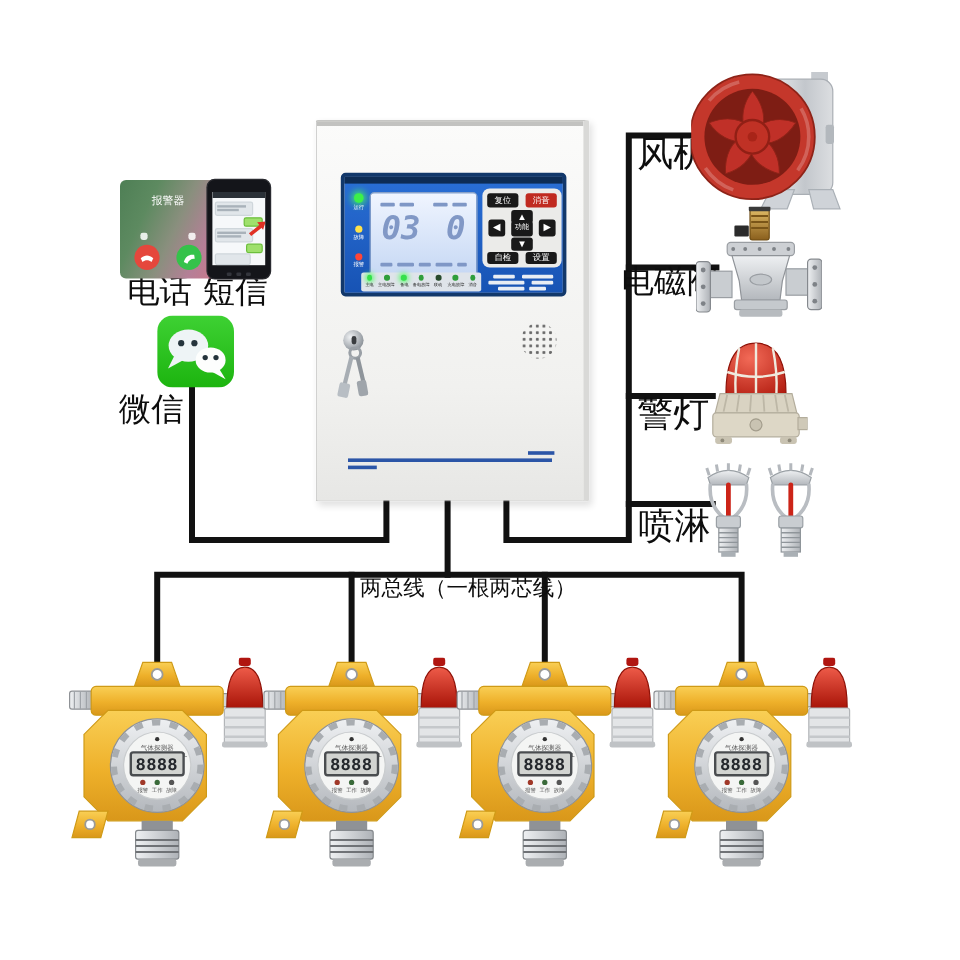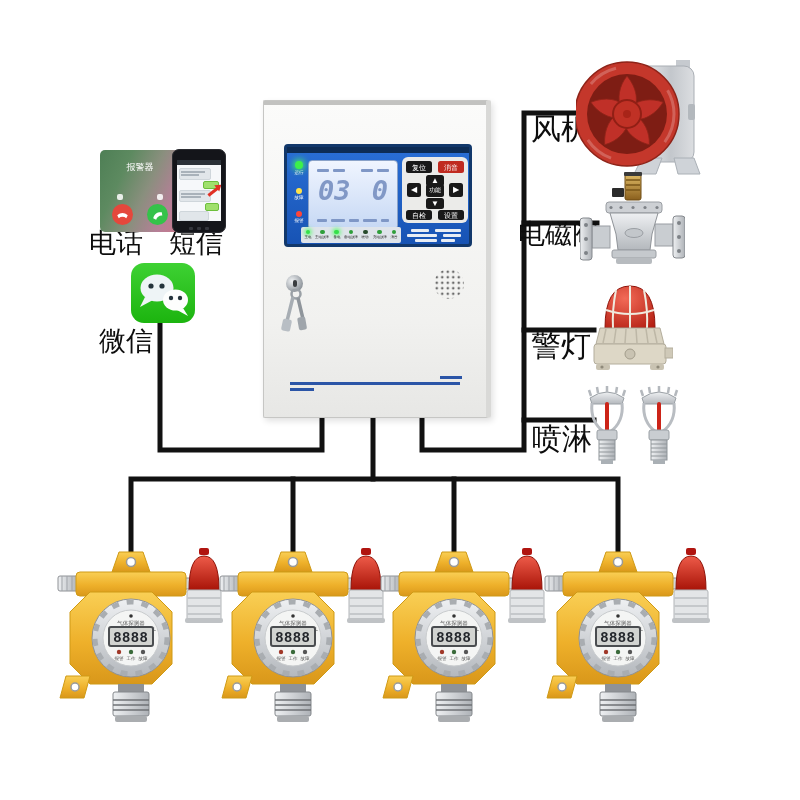--- a/index.html
+++ b/index.html
@@ -71,21 +71,21 @@
     background-image:radial-gradient(#6a6a6a 1px,transparent 1.6px);background-size:5.5px 5.5px;}
   .cab-title{position:absolute;left:12px;top:250px;width:204px;text-align:center;
     font-size:21px;font-weight:bold;color:#2b55a7;letter-spacing:1px;}
   .bluebar{position:absolute;background:#2b55a7;height:2.5px;}
 
   
   .lbl-fan{left:531px;top:114px;font-size:30px;}
   .lbl-valve{left:518px;top:221px;font-size:27px;}
   .lbl-light{left:531px;top:331px;font-size:30px;}
   .lbl-spray{left:532px;top:424px;font-size:30px;}
-  .lbl-phone{left:89px;top:230px;font-size:27px;}
+  .lbl-phone{left:106px;top:230px;font-size:27px;}
   .lbl-sms{left:169px;top:230px;font-size:27px;}
   .lbl-wechat{left:99px;top:328px;font-size:27px;}
   .lbl-bus{left:300px;top:481px;font-size:18px;}
 </style>
 </head>
 <body>
 
 <div class="canvas">
 
   
@@ -390,20 +390,21 @@
     <path d="M15,60 H31 M15,64 H31 M15,68 H31 M15,72 H31" stroke="#8f959a" stroke-width="1.2"></path>
     <rect x="17" y="76" width="12" height="4" fill="#aab0b5"></rect>
   </svg>
 
   <span class="lbl lbl-fan">风机</span>
   <span class="lbl lbl-valve">电磁阀</span>
   <span class="lbl lbl-light">警灯</span>
   <span class="lbl lbl-spray">喷淋</span>
 
   
+  <span class="lbl lbl-bus">两总线（一根两芯线）</span>
 
   
   
   <svg class="abs" style="left:56px;top:548px;z-index:1" width="170" height="190" viewBox="0 0 170 190">
     <polygon points="63,4 87,4 94,24 56,24" fill="url(#gYellow)" stroke="#cf9a16"></polygon>
     <circle cx="75" cy="14" r="4.5" fill="#ffffff" stroke="#9a9a98" stroke-width="1.5"></circle>
     <rect x="2" y="28" width="20" height="15" rx="2" fill="url(#gSilverH)" stroke="#8f9296"></rect>
     <path d="M6,28 V43 M11,28 V43 M16,28 V43" stroke="#9fa3a8" stroke-width="1"></path>
     <rect x="124" y="30" width="18" height="11" fill="url(#gSilverH)" stroke="#8f9296"></rect>
     <rect x="143" y="0" width="10" height="7" rx="2" fill="#b01510"></rect>

